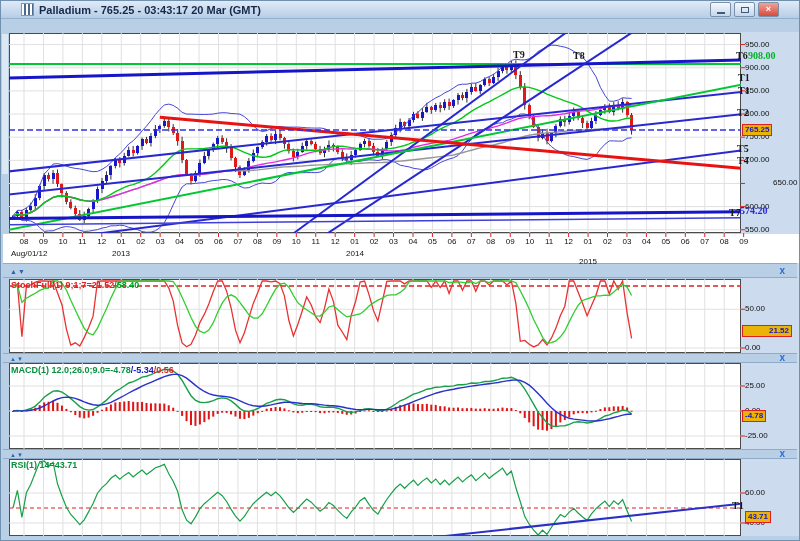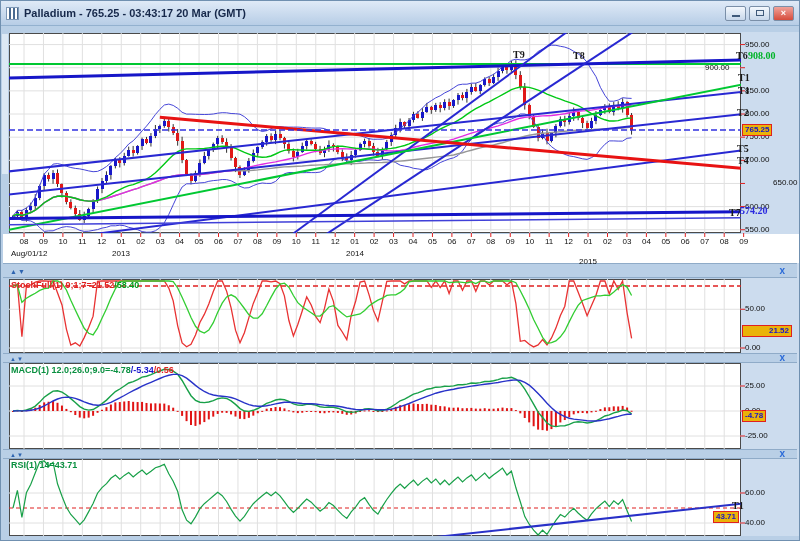--- a/index.html
+++ b/index.html
@@ -1,19 +1,19 @@
 <!DOCTYPE html>
 <html><head>
 <meta charset="utf-8">
 <style>
   html,body{margin:0;padding:0;background:#fff;}
   #win{position:relative;width:800px;height:541px;background:#b9cfe6;font-family:"Liberation Sans",sans-serif;overflow:hidden;border:1px solid #7090b0;box-sizing:border-box;}
   #cv{position:absolute;left:0;top:0;z-index:1;pointer-events:none;}
   #labels{position:absolute;left:0;top:0;width:800px;height:541px;z-index:4;pointer-events:none;}
-  .titlebar{position:absolute;top:0;left:0;right:0;height:25px;background:linear-gradient(#dfeaf7,#b7cde6);display:flex;align-items:center;padding:0 5px;border-bottom:1px solid #93b1cf;z-index:6;box-sizing:border-box;}
+  .titlebar{position:absolute;top:0;left:0;right:0;height:18px;background:linear-gradient(#dfeaf7,#b7cde6);display:flex;align-items:center;padding:0 20px;border-bottom:1px solid #93b1cf;z-index:6;box-sizing:border-box;}
   .appicon{width:11px;height:11px;border:1px solid #7d97b5;background:repeating-linear-gradient(90deg,#fff 0 2px,#4a6a90 2px 4px);display:inline-block;}
   .title{font-size:11px;font-weight:bold;color:#16284a;margin-left:5px;flex:1;white-space:nowrap;overflow:hidden;}
   .winbtns{display:flex;gap:3px;}
   .wb{width:19px;height:13px;border:1px solid #7a8fa8;border-radius:2px;background:linear-gradient(#f4f8fd,#c6d7ea);display:flex;align-items:center;justify-content:center;font-size:9px;line-height:11px;cursor:default;}
   .minbar{width:8px;height:2px;background:#3f5a7a;margin-top:6px;}
   .restbox{width:8px;height:6px;border:1px solid #3f5a7a;box-sizing:border-box;}
   .wb-close{background:linear-gradient(#f0a29a,#d64c3c);color:#fff;font-weight:bold;}
   .legend{position:absolute;top:18px;left:2px;right:2px;height:13px;background:#fff;border-bottom:1px solid #7b7b7b;font-size:9px;font-weight:bold;line-height:13px;padding-left:4px;white-space:nowrap;z-index:6;overflow:hidden;}
   .lg-k{color:#101010}.lg-g{color:#00a014}.lg-m{color:#cc22cc}.lg-gr{color:#8a8a8a}.lg-b{color:#1414cc}.lg-r{color:#e01414}
   .seprow{position:absolute;left:2px;right:2px;background:#b9cfe6;border-top:1px solid #8fabc8;border-bottom:1px solid #8fabc8;z-index:3;box-sizing:border-box;}
@@ -723,21 +723,21 @@
       <line x1="739" y1="308.25" x2="744" y2="308.25" stroke="#e02020"></line>
       <line x1="739" y1="347" x2="744" y2="347" stroke="#e02020"></line>
       <line x1="739" y1="385" x2="744" y2="385" stroke="#e02020"></line>
       <line x1="739" y1="410" x2="744" y2="410" stroke="#e02020"></line>
       <line x1="739" y1="435" x2="744" y2="435" stroke="#e02020"></line>
       <line x1="739" y1="492" x2="744" y2="492" stroke="#e02020"></line>
       <line x1="739" y1="522" x2="744" y2="522" stroke="#e02020"></line>
     </svg>
   <div id="labels">
       <div class="axlab" style="left: 744px; top: 38.5741px;">950.00</div>
-      <div class="axlab" style="left: 704px; top: 61.7222px;">900.00</div>
+      <div class="axlab" style="left: 744px; top: 61.7222px;">900.00</div>
       <div class="axlab" style="left: 744px; top: 84.8704px;">850.00</div>
       <div class="axlab" style="left: 744px; top: 108.019px;">800.00</div>
       <div class="axlab" style="left: 744px; top: 131.167px;">750.00</div>
       <div class="axlab" style="left: 744px; top: 154.315px;">700.00</div>
       <div class="axlab" style="left: 744px; top: 177.463px; margin-left: 28px;">650.00</div>
       <div class="axlab" style="left: 744px; top: 200.611px;">600.00</div>
       <div class="axlab" style="left: 744px; top: 223.759px;">550.00</div>
       <div class="mon" style="left: 23px; top: 236px;">08</div>
       <div class="mon" style="left: 42.45px; top: 236px;">09</div>
       <div class="mon" style="left: 61.9px; top: 236px;">10</div>
@@ -835,14 +835,14 @@
   <div class="hdr" style="top:364px;">
     <span class="h-dgreen">MACD(1) 12.0;26.0;9.0=-4.78</span><span class="h-blue">/-5.34</span><span class="h-red">/0.56</span>
   </div>
   <div class="hdr" style="top:459px;">
     <span class="h-dgreen">RSI(1) 14=43.71</span>
   </div>
 
   <div class="badge" style="left:741px;top:123px;">765.25</div>
   <div class="badge" style="left:741px;top:324px;padding-left:26px;">21.52</div>
   <div class="badge" style="left:741px;top:409px;">-4.78</div>
-  <div class="badge" style="left:712px;top:510px;">43.71</div>
+  <div class="badge" style="left:744px;top:510px;">43.71</div>
 </div>
 
 </body></html>

